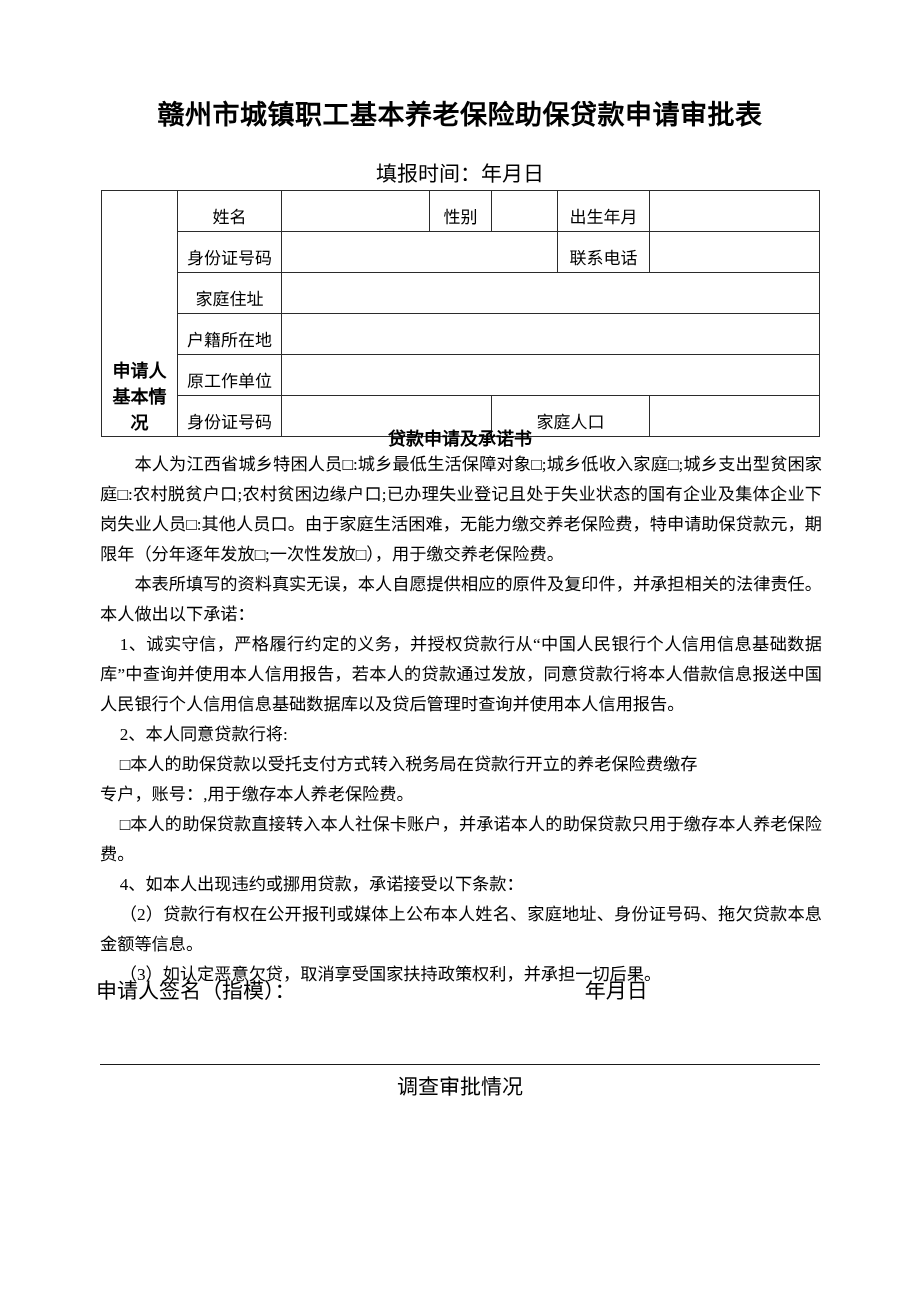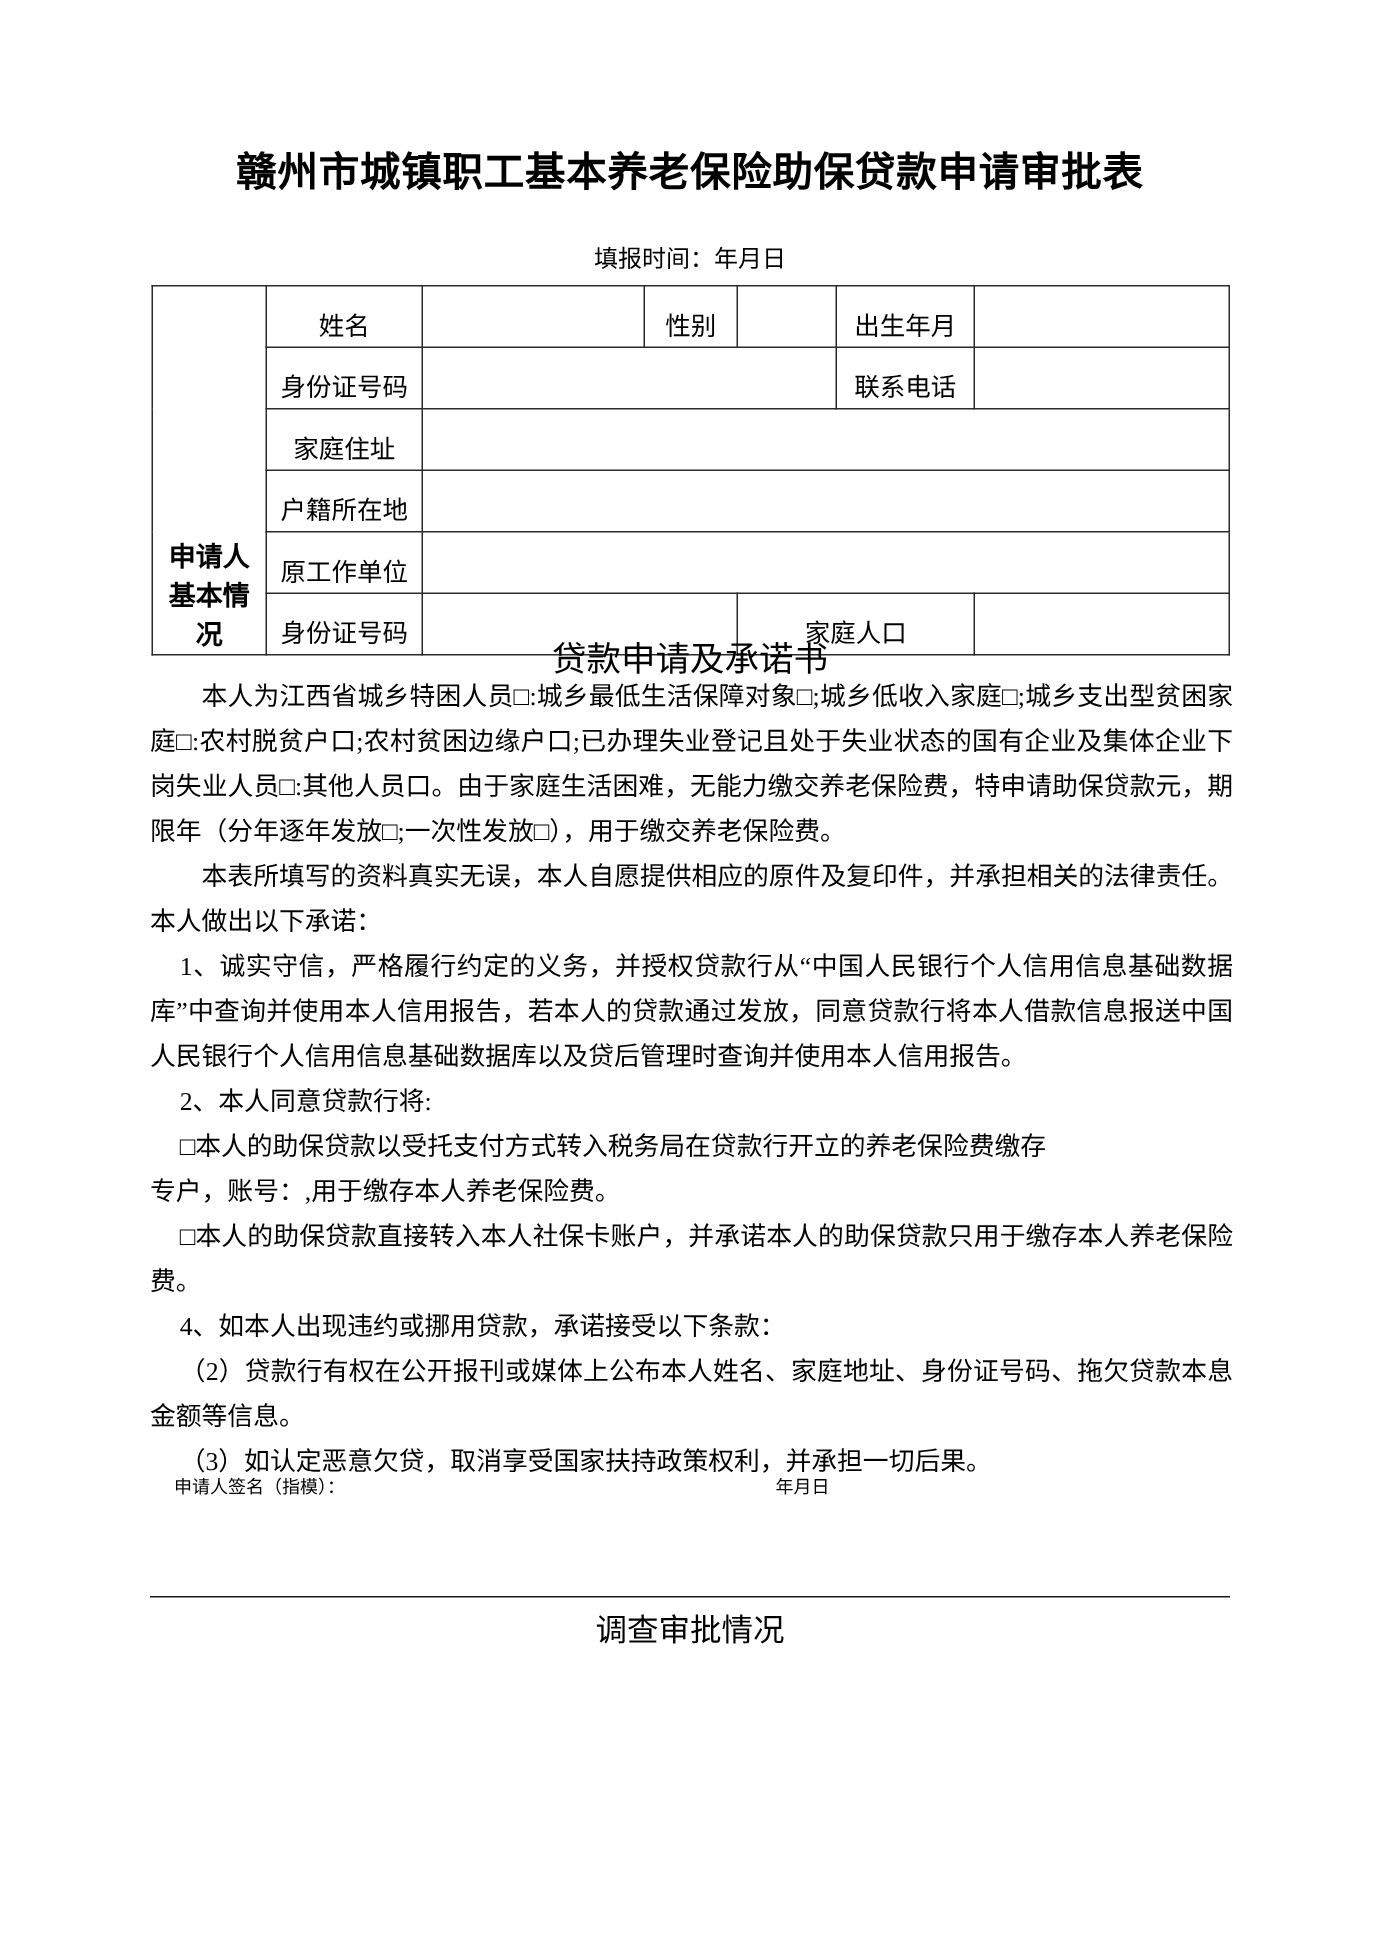--- a/index.html
+++ b/index.html
@@ -35,21 +35,21 @@
     font-size: 27px;
     letter-spacing: 0.5px;
     line-height: 34px;
   }
   .fill-date {
     position: absolute;
     left: 100px;
     top: 163px;
     width: 720px;
     text-align: center;
-    font-size: 16px;
+    font-size: 21px;
     line-height: 22px;
   }
 
   
   table.info-table {
     position: absolute;
     left: 101px;
     top: 190px;
     width: 718px;
     border-collapse: collapse;
@@ -80,22 +80,22 @@
   td.side .sline { display: block; }
 
   
   .section-head {
     position: absolute;
     left: 100px;
     top: 427px;
     width: 720px;
     text-align: center;
     font-family: "Liberation Sans", "DejaVu Sans", sans-serif;
-    font-weight: normal;
-    font-size: 23px;
+    font-weight: bold;
+    font-size: 18px;
     line-height: 24px;
   }
   .body-text {
     position: absolute;
     left: 100px;
     top: 450px;
     width: 722px;
     font-size: 17.2px;
     line-height: 30px;
     text-align: justify;
@@ -107,24 +107,24 @@
     text-align: justify;
     text-justify: inter-ideograph;
   }
   .body-text p.indent { text-indent: 2em; }
   .body-text p.indent1 { text-indent: 1.15em; }
   .body-text p.noindent { text-indent: 0; }
 
   
   .sign-row {
     position: absolute;
-    left: 116px;
+    left: 96px;
     top: 978px;
     width: 700px;
-    font-size: 12px;
+    font-size: 21px;
     line-height: 26px;
   }
   .sign-row .sig-left {
     display: inline-block;
   }
   .sign-row .sig-right {
     display: inline-block;
     margin-left: 284px;
   }
 

